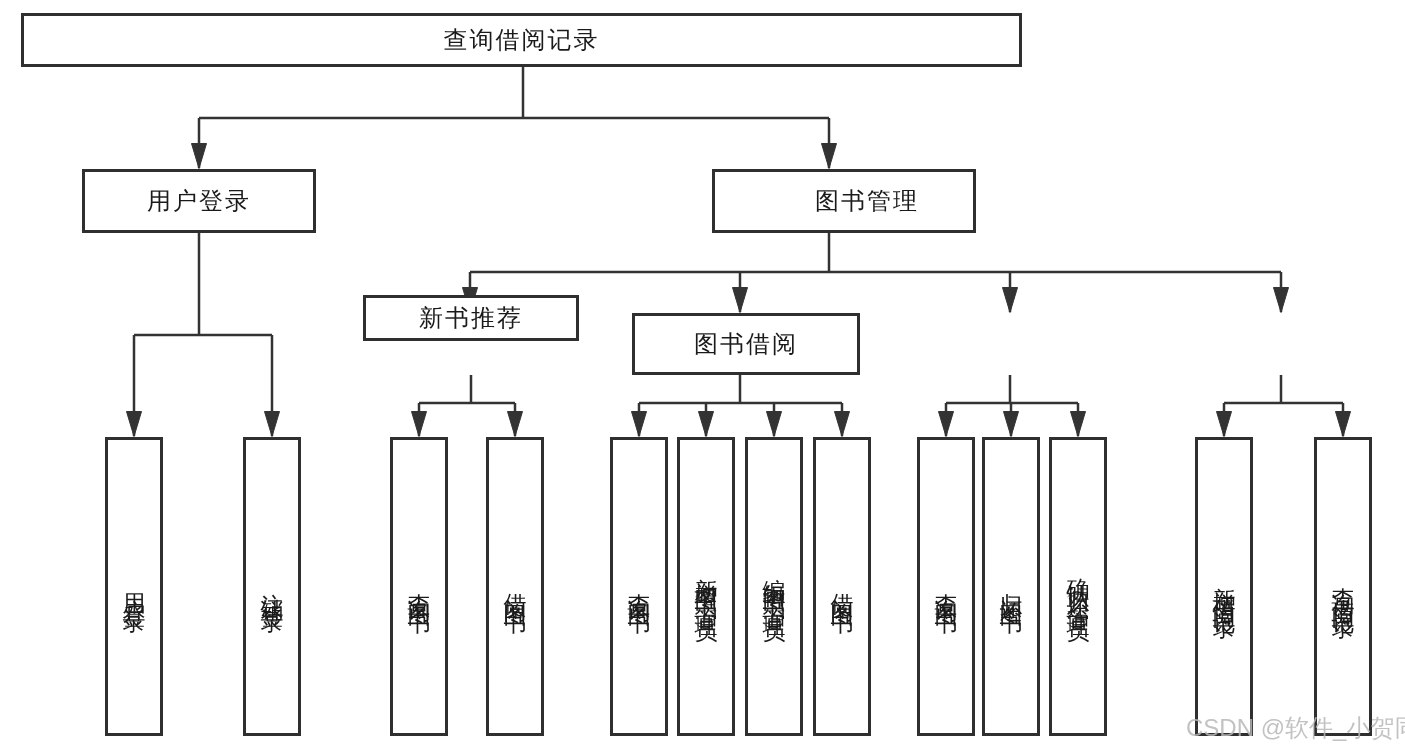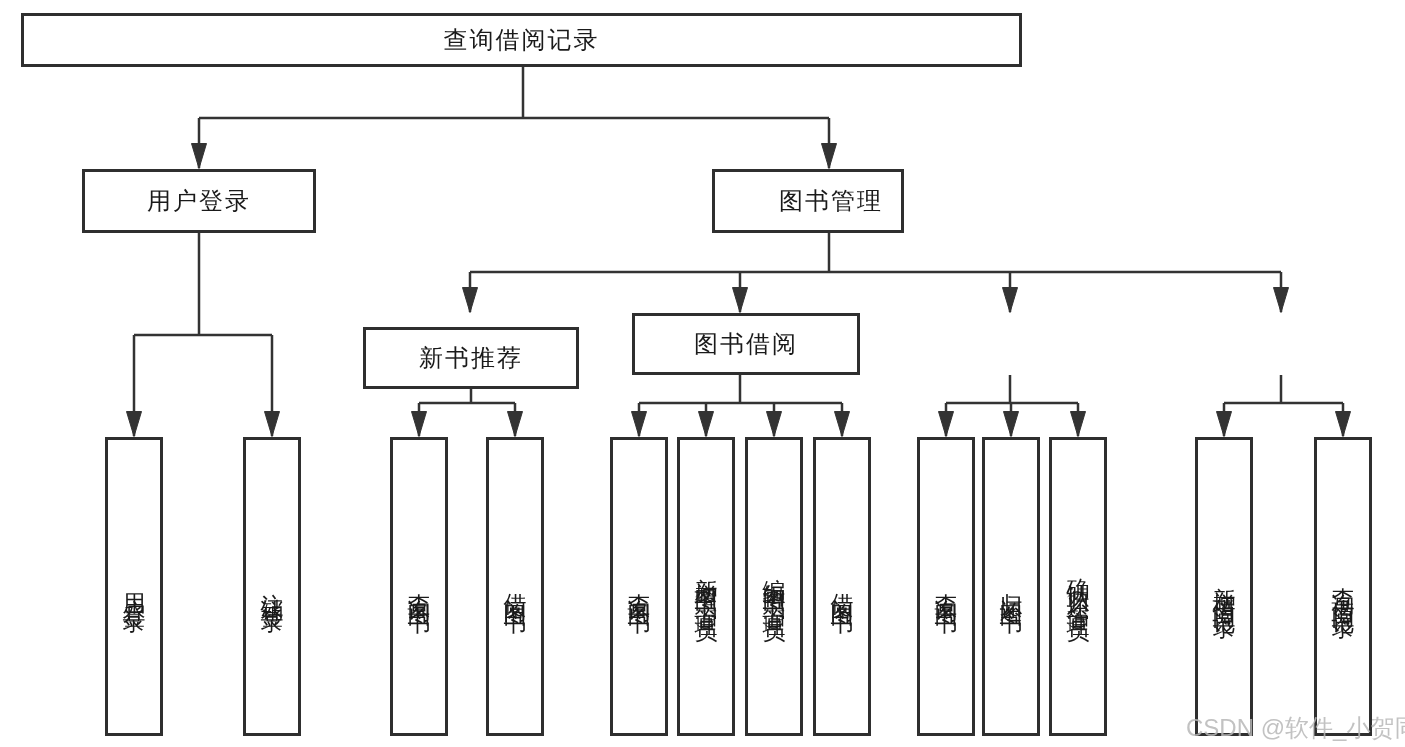--- a/index.html
+++ b/index.html
@@ -75,25 +75,25 @@
     </g>
   </svg>
 
   <div class="node hbox title-box" style="left:21px;top:13px;width:1001px;height:54px;">
     <span>查询借阅记录</span>
   </div>
 
   <div class="node hbox" style="left:82px;top:169px;width:234px;height:64px;">
     <span>用户登录</span>
   </div>
-  <div class="node hbox" style="left:712px;top:169px;width:192px;height:64px;padding-left:46px;">
+  <div class="node hbox" style="left:712px;top:169px;width:264px;height:64px;padding-left:46px;">
     <span>图书管理</span>
   </div>
 
-  <div class="node hbox" style="left:363px;top:327px;width:216px;height:62px;">
+  <div class="node hbox" style="left:363px;top:295px;width:216px;height:46px;">
     <span>新书推荐</span>
   </div>
   <div class="node hbox" style="left:632px;top:313px;width:228px;height:62px;">
     <span>图书借阅</span>
   </div>
 
   <div class="node vbox" style="left:105px;top:437px;">
     <span class="vtext">用户登录</span>
   </div>
   <div class="node vbox" style="left:243px;top:437px;">

